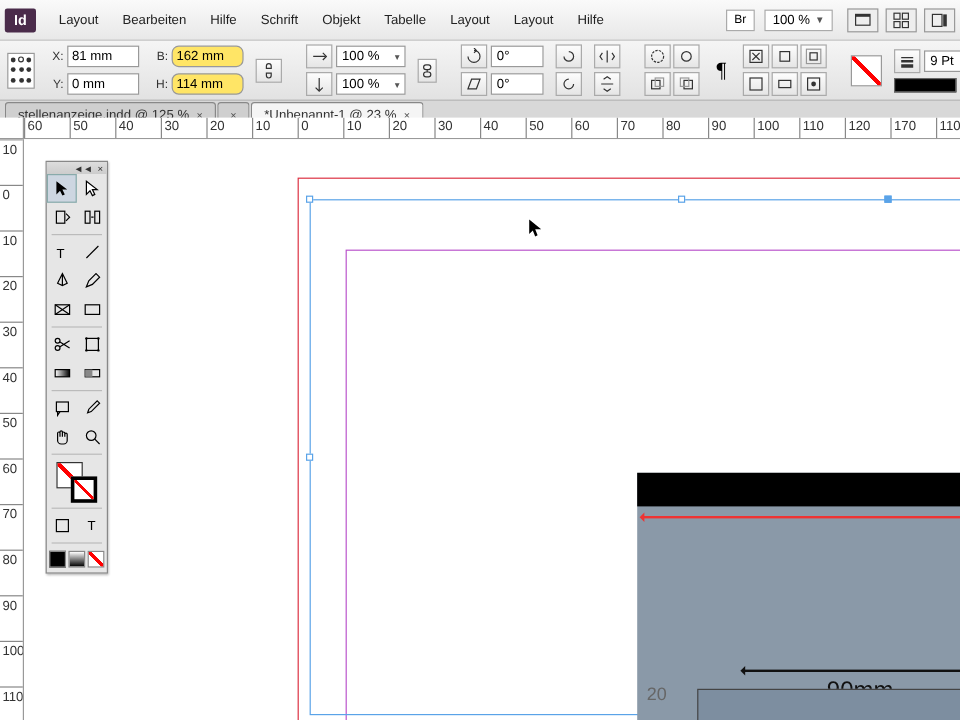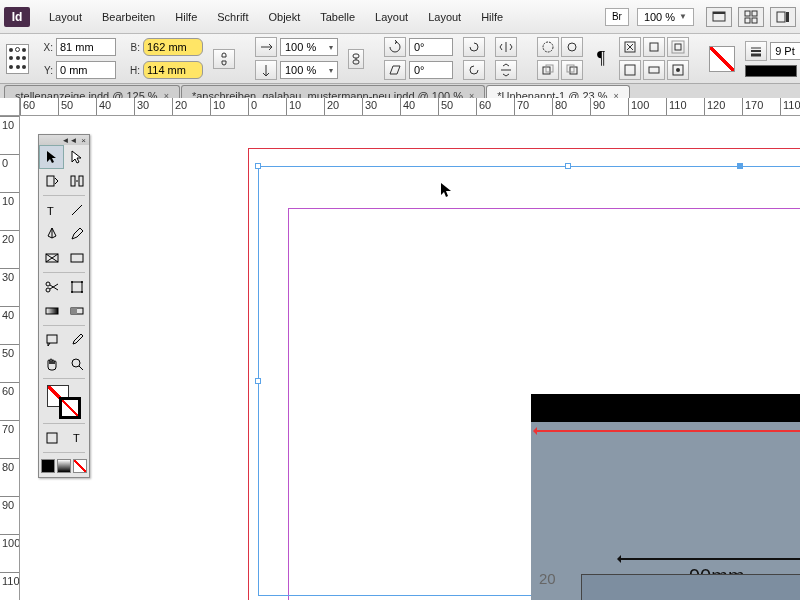--- a/index.html
+++ b/index.html
@@ -351,21 +351,20 @@
     <div class="swatch-black"></div>
   </div>
 </div>
 
 <div class="tabs">
   <div class="tab">
       <span>stellenanzeige.indd @ 125 %</span>
       <span class="x">×</span>
     </div>
   <div class="tab">
-      <span>*anschreiben_galabau_mustermann-neu.indd @ 100 %</span>
       <span class="x">×</span>
     </div>
   <div class="tab active">
       <span>*Unbenannt-1 @ 23 %</span>
       <span class="x">×</span>
     </div>
 </div>
 
 <div class="corner"></div>
 <div class="hruler" id="hruler">

